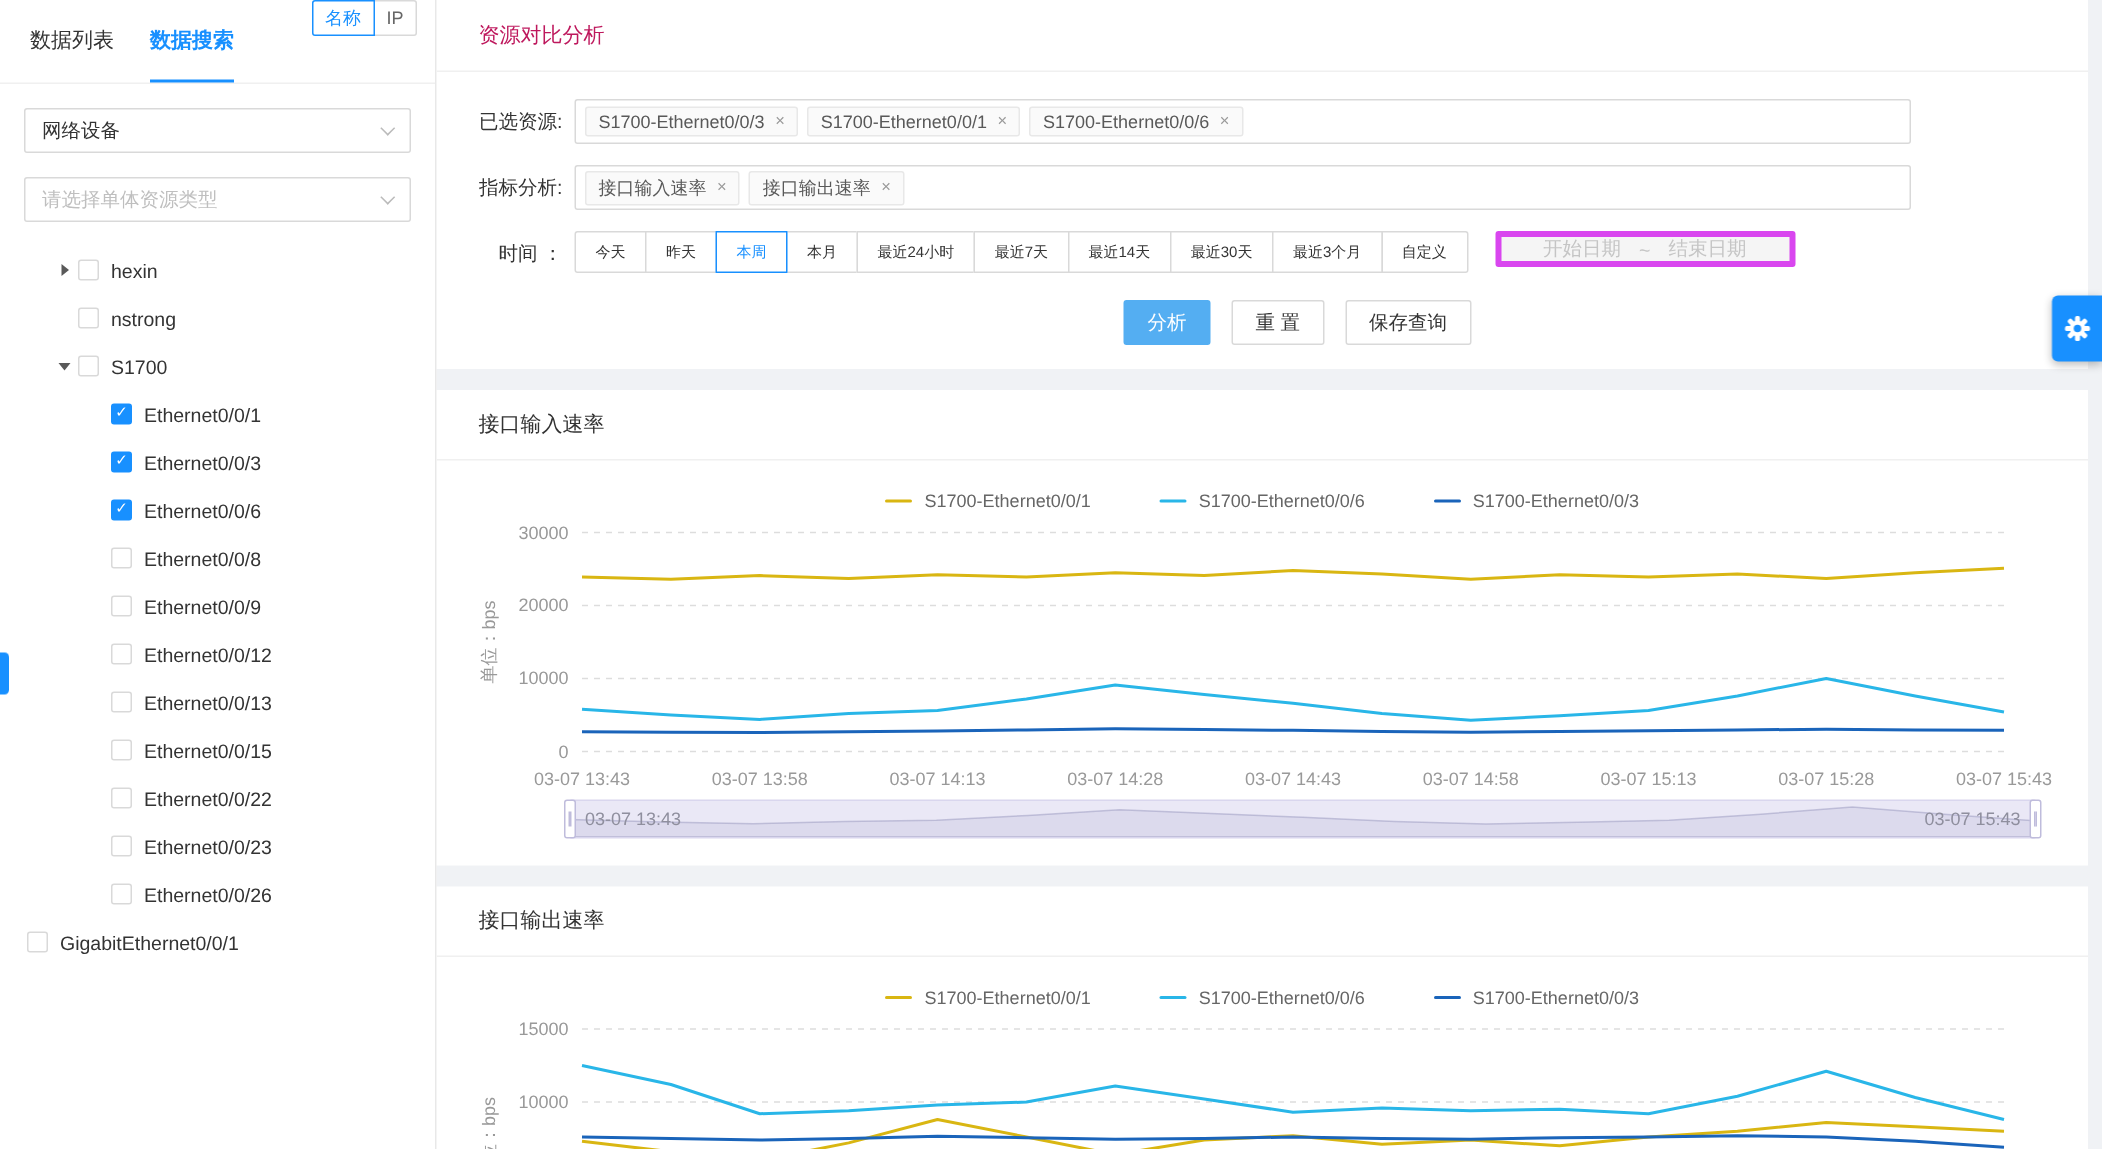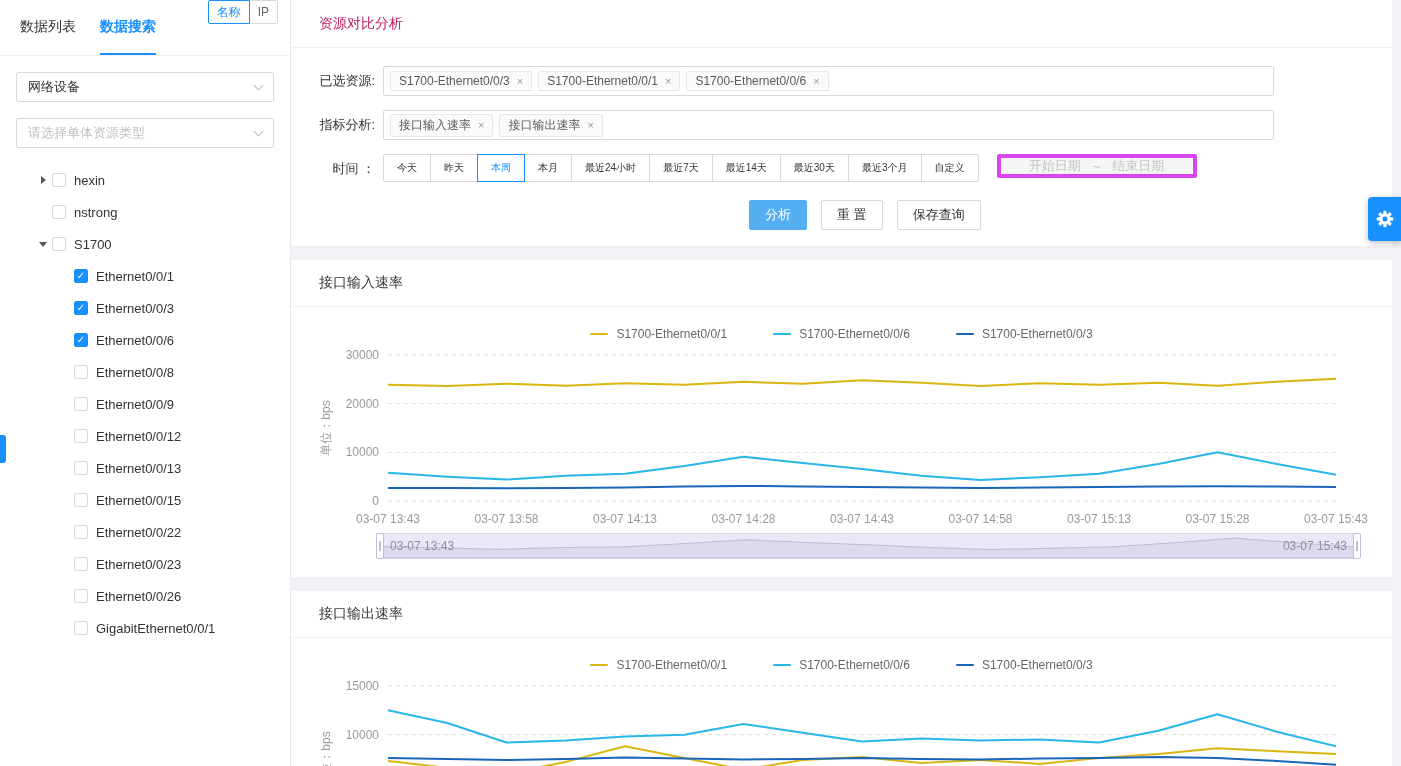--- a/index.html
+++ b/index.html
@@ -165,21 +165,21 @@
         <div class="tree-row" style="padding-left: 56px;">
           <span class="tree-arrow"></span>
           <span class="checkbox"></span>
           <span class="tree-label">Ethernet0/0/23</span>
         </div>
         <div class="tree-row" style="padding-left: 56px;">
           <span class="tree-arrow"></span>
           <span class="checkbox"></span>
           <span class="tree-label">Ethernet0/0/26</span>
         </div>
-        <div class="tree-row" style="padding-left: 56px;">
+        <div class="tree-row" style="">
           <span class="tree-arrow"></span>
           <span class="checkbox"></span>
           <span class="tree-label">GigabitEthernet0/0/1</span>
         </div>
       </div>
   </div>
 
   <div class="main">
 
     <div class="card">

